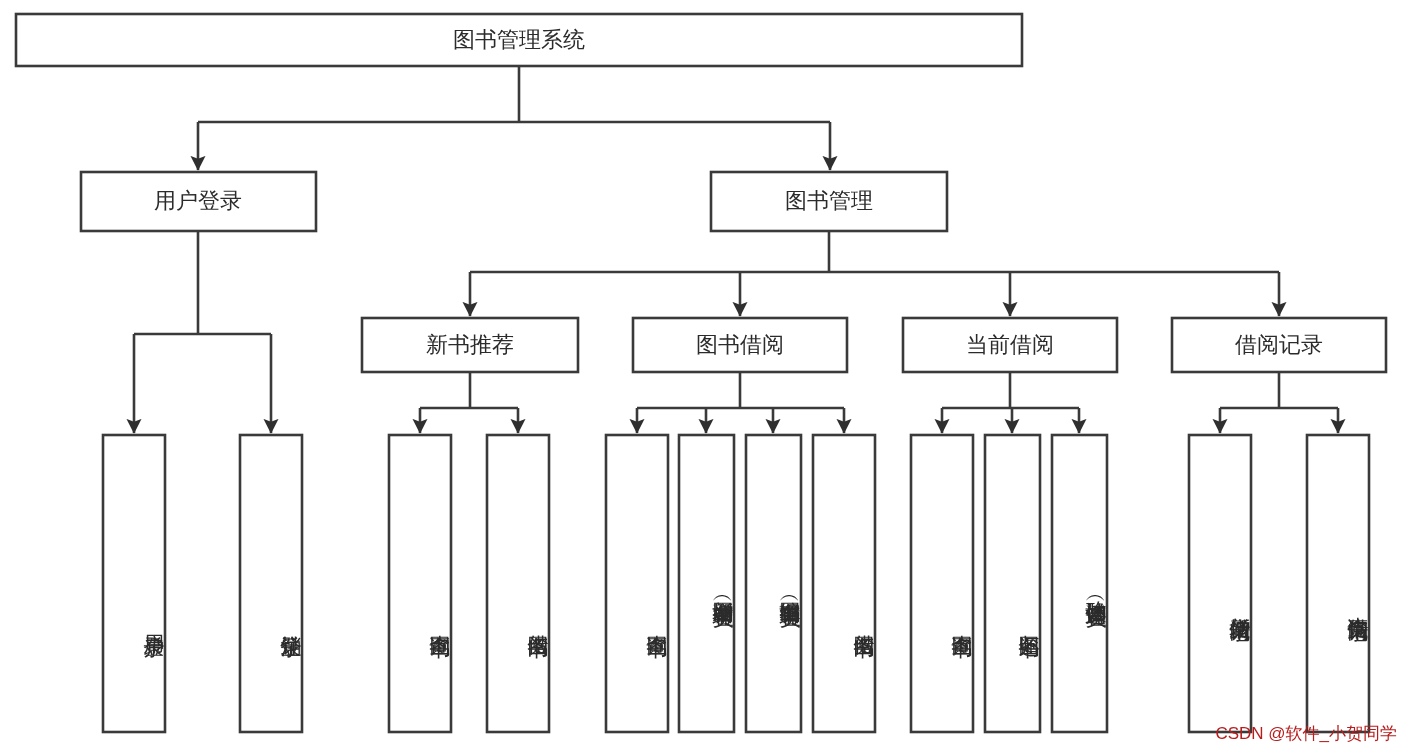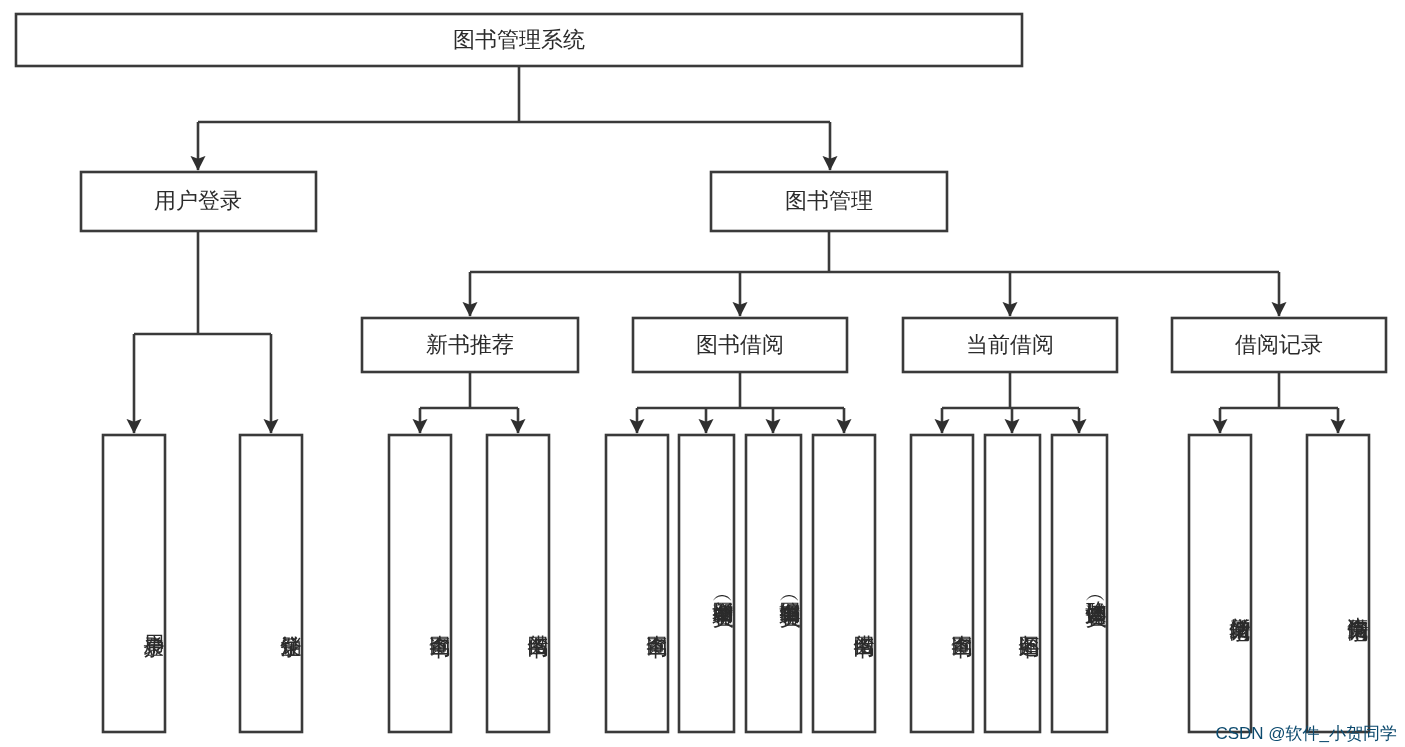--- a/index.html
+++ b/index.html
@@ -63,21 +63,21 @@
     justify-content: center;
     text-align: center;
     white-space: pre-wrap;
     pointer-events: none;
   }
   .watermark {
     position: absolute;
     right: 8px;
     bottom: 2px;
     font-size: 17px;
-    color: #0c4a6e;
+    color: #b91c1c;
     font-family: "Liberation Sans", "DejaVu Sans", sans-serif;
     white-space: nowrap;
   }
 </style>
 </head>
 <body>
 
 <div id="diagram-root">
 
   <svg id="flow" viewBox="0 0 1405 747">

